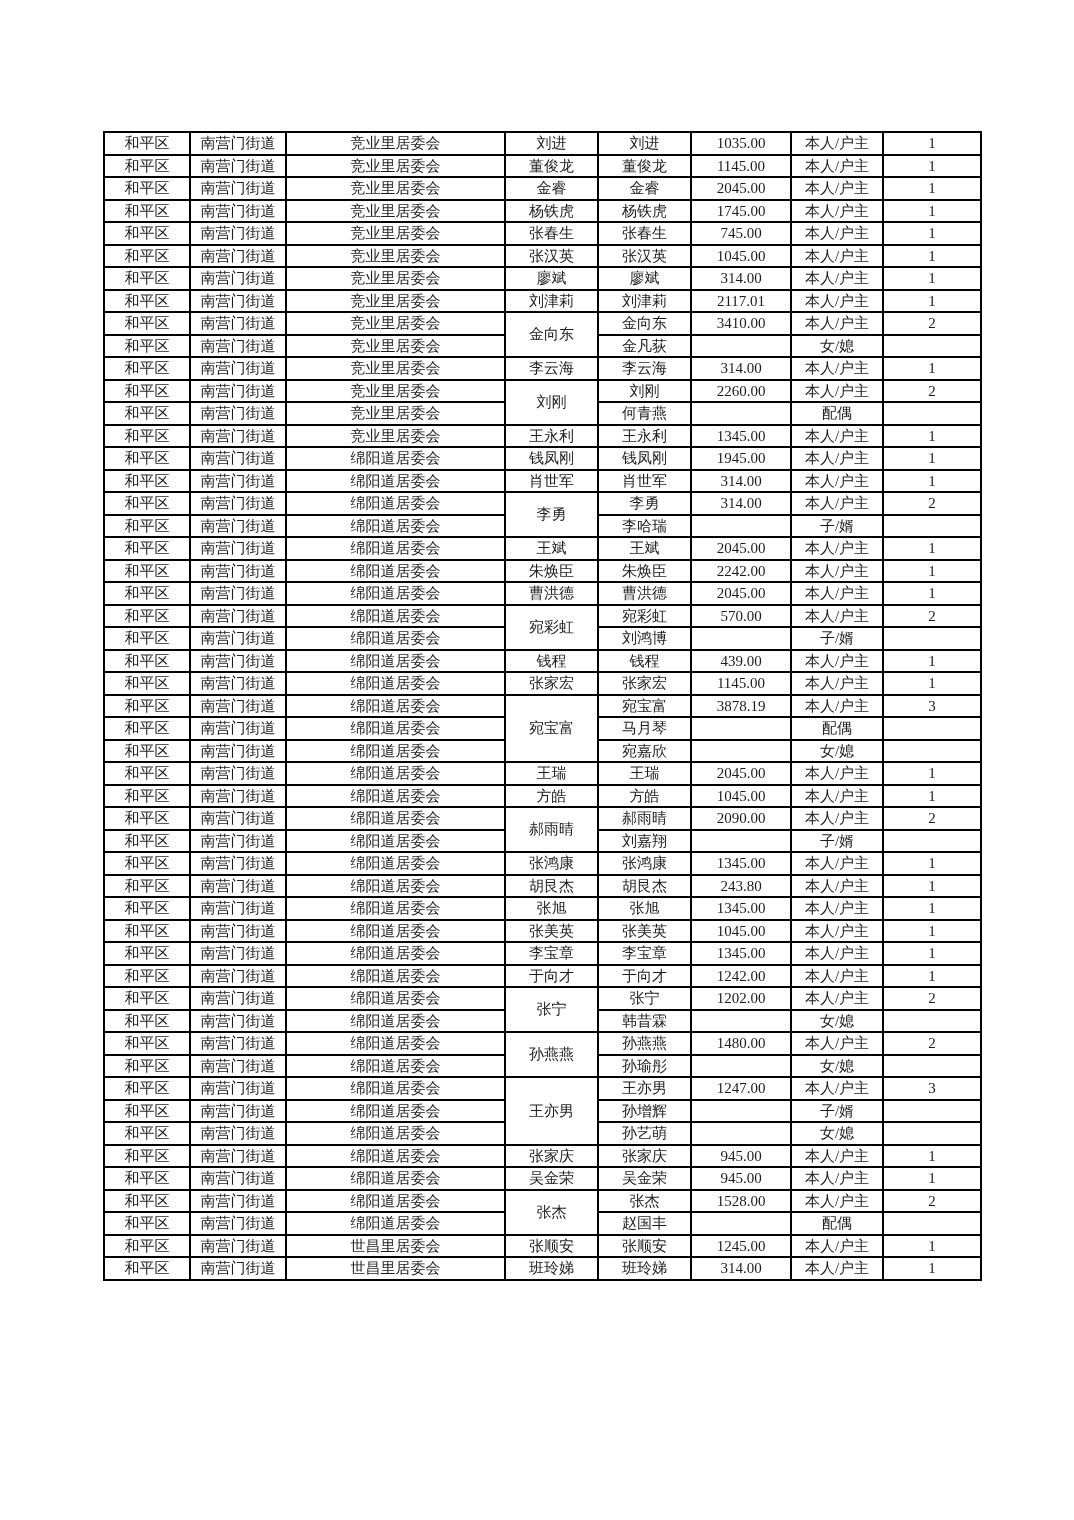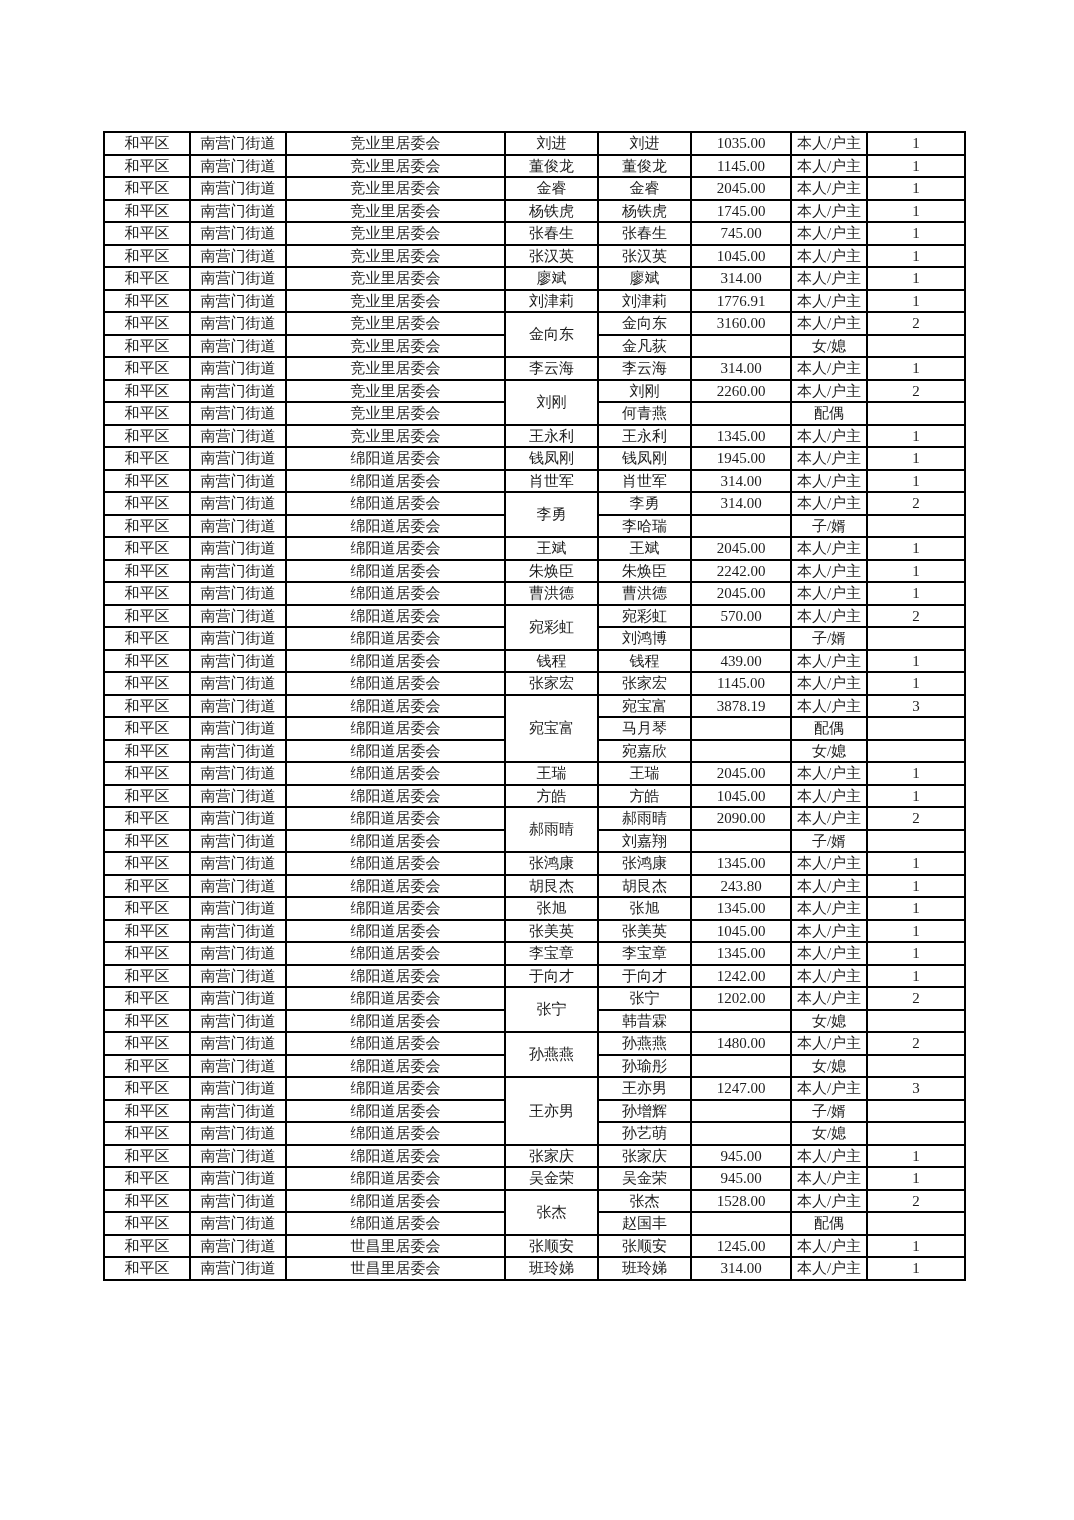--- a/index.html
+++ b/index.html
@@ -33,21 +33,21 @@
     overflow: hidden;
     white-space: nowrap;
     font-family: "Liberation Serif", "DejaVu Serif", serif;
   }
   .c1 { width: 86px; }
   .c2 { width: 96px; border-radius: 6px; }
   .c3 { width: 219px; }
   .c4 { width: 93px; }
   .c5 { width: 93px; }
   .c6 { width: 100px; }
-  .c7 { width: 76px; }
+  .c7 { width: 92px; }
   .c8 { width: 98px; }
 </style>
 </head>
 <body>
 
 <div class="page">
   <table class="roster">
     <tbody>
         <tr>
           <td class="c1">和平区</td>
@@ -118,31 +118,31 @@
           <td class="c6">314.00</td>
           <td class="c7">本人/户主</td>
           <td class="c8">1</td>
         </tr>
         <tr>
           <td class="c1">和平区</td>
           <td class="c2">南营门街道</td>
           <td class="c3">竞业里居委会</td>
           <td class="c4">刘津莉</td>
           <td class="c5">刘津莉</td>
-          <td class="c6">1776.91</td>
+          <td class="c6">2117.01</td>
           <td class="c7">本人/户主</td>
           <td class="c8">1</td>
         </tr>
         <tr>
           <td class="c1">和平区</td>
           <td class="c2">南营门街道</td>
           <td class="c3">竞业里居委会</td>
           <td class="c4" rowspan="2">金向东</td>
           <td class="c5">金向东</td>
-          <td class="c6">3160.00</td>
+          <td class="c6">3410.00</td>
           <td class="c7">本人/户主</td>
           <td class="c8">2</td>
         </tr>
         <tr>
           <td class="c1">和平区</td>
           <td class="c2">南营门街道</td>
           <td class="c3">竞业里居委会</td>
           <td class="c5">金凡荻</td>
           <td class="c6">&nbsp;</td>
           <td class="c7">女/媳</td>

